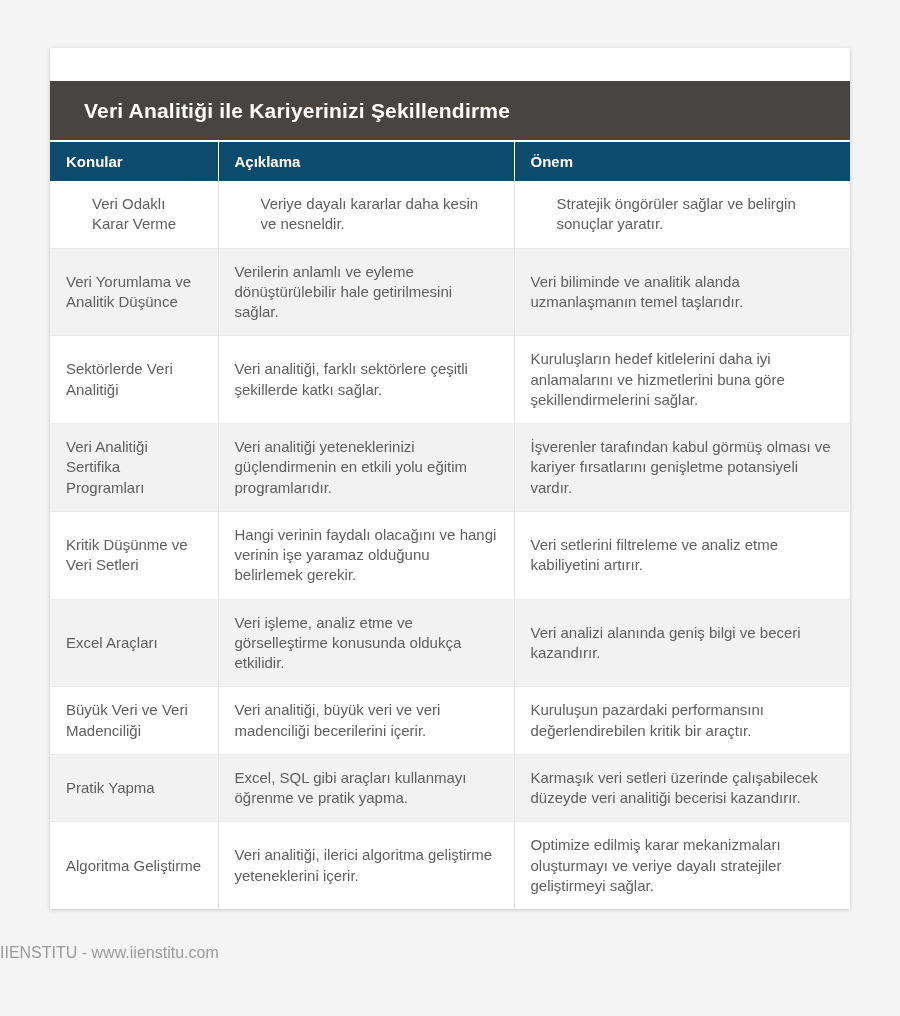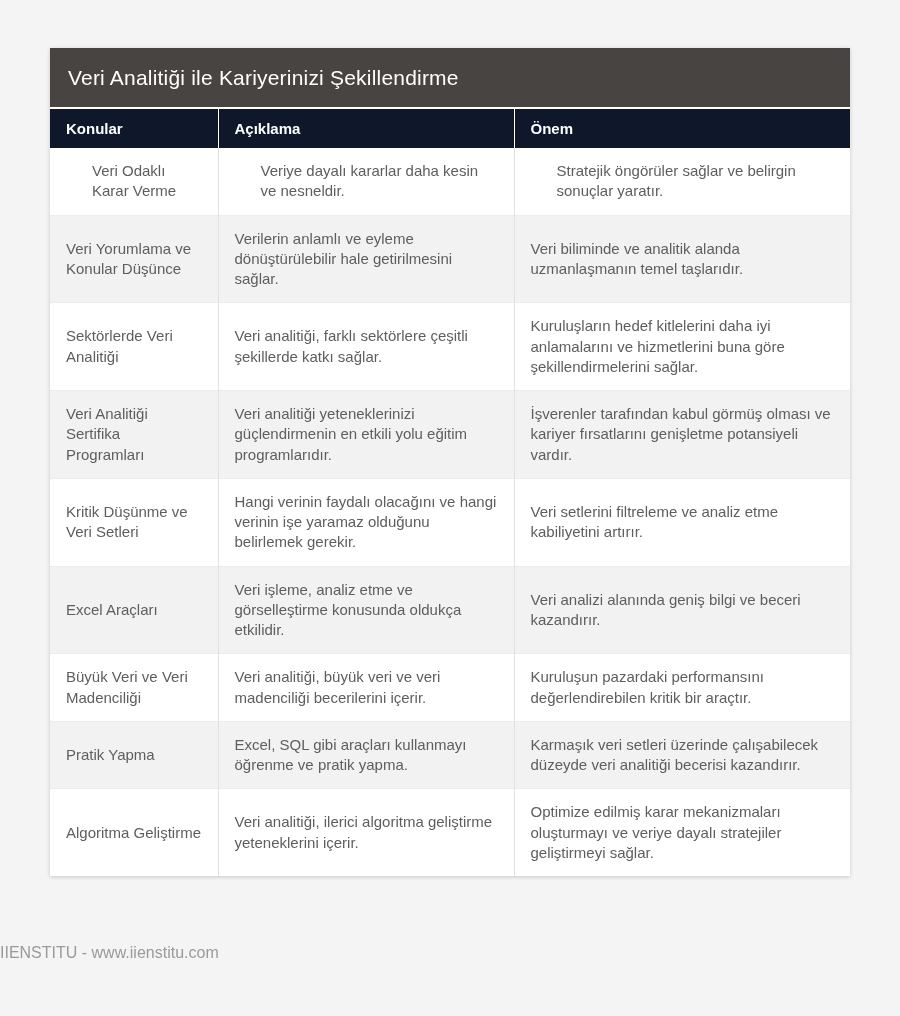--- a/index.html
+++ b/index.html
@@ -21,32 +21,33 @@
     left: 50px;
     top: 48px;
     width: 800px;
     background: #ffffff;
     box-shadow: 0 1px 4px rgba(0,0,0,0.18);
   }
   .title-bar {
     background: #484441;
     color: #ffffff;
     font-size: 21px;
-    font-weight: normal;
-    padding: 18px 18px 17px 18px;
+    font-weight: bold;
+    padding: 18px 18px 17px 34px;
     border-bottom: 2px solid #ffffff;
     letter-spacing: 0.2px;
+    margin-top: 33px;
   }
   table.data-table {
     width: 100%;
     border-collapse: collapse;
     table-layout: fixed;
   }
   table.data-table thead th {
-    background: #0f172a;
+    background: #0c4a6e;
     color: #ffffff;
     font-size: 15px;
     font-weight: bold;
     text-align: left;
     padding: 11px 16px;
     border-left: 1px solid #ffffff;
   }
   table.data-table thead th:first-child {
     border-left: none;
   }
@@ -99,21 +100,21 @@
           <th>Önem</th>
         </tr>
       </thead>
       <tbody id="table-body">
           <tr>
             <td>Veri Odaklı Karar Verme</td>
             <td>Veriye dayalı kararlar daha kesin ve nesneldir.</td>
             <td>Stratejik öngörüler sağlar ve belirgin sonuçlar yaratır.</td>
           </tr>
           <tr>
-            <td>Veri Yorumlama ve Konular Düşünce</td>
+            <td>Veri Yorumlama ve Analitik Düşünce</td>
             <td>Verilerin anlamlı ve eyleme dönüştürülebilir hale getirilmesini sağlar.</td>
             <td>Veri biliminde ve analitik alanda uzmanlaşmanın temel taşlarıdır.</td>
           </tr>
           <tr>
             <td>Sektörlerde Veri Analitiği</td>
             <td>Veri analitiği, farklı sektörlere çeşitli şekillerde katkı sağlar.</td>
             <td>Kuruluşların hedef kitlelerini daha iyi anlamalarını ve hizmetlerini buna göre şekillendirmelerini sağlar.</td>
           </tr>
           <tr>
             <td>Veri Analitiği Sertifika Programları</td>

